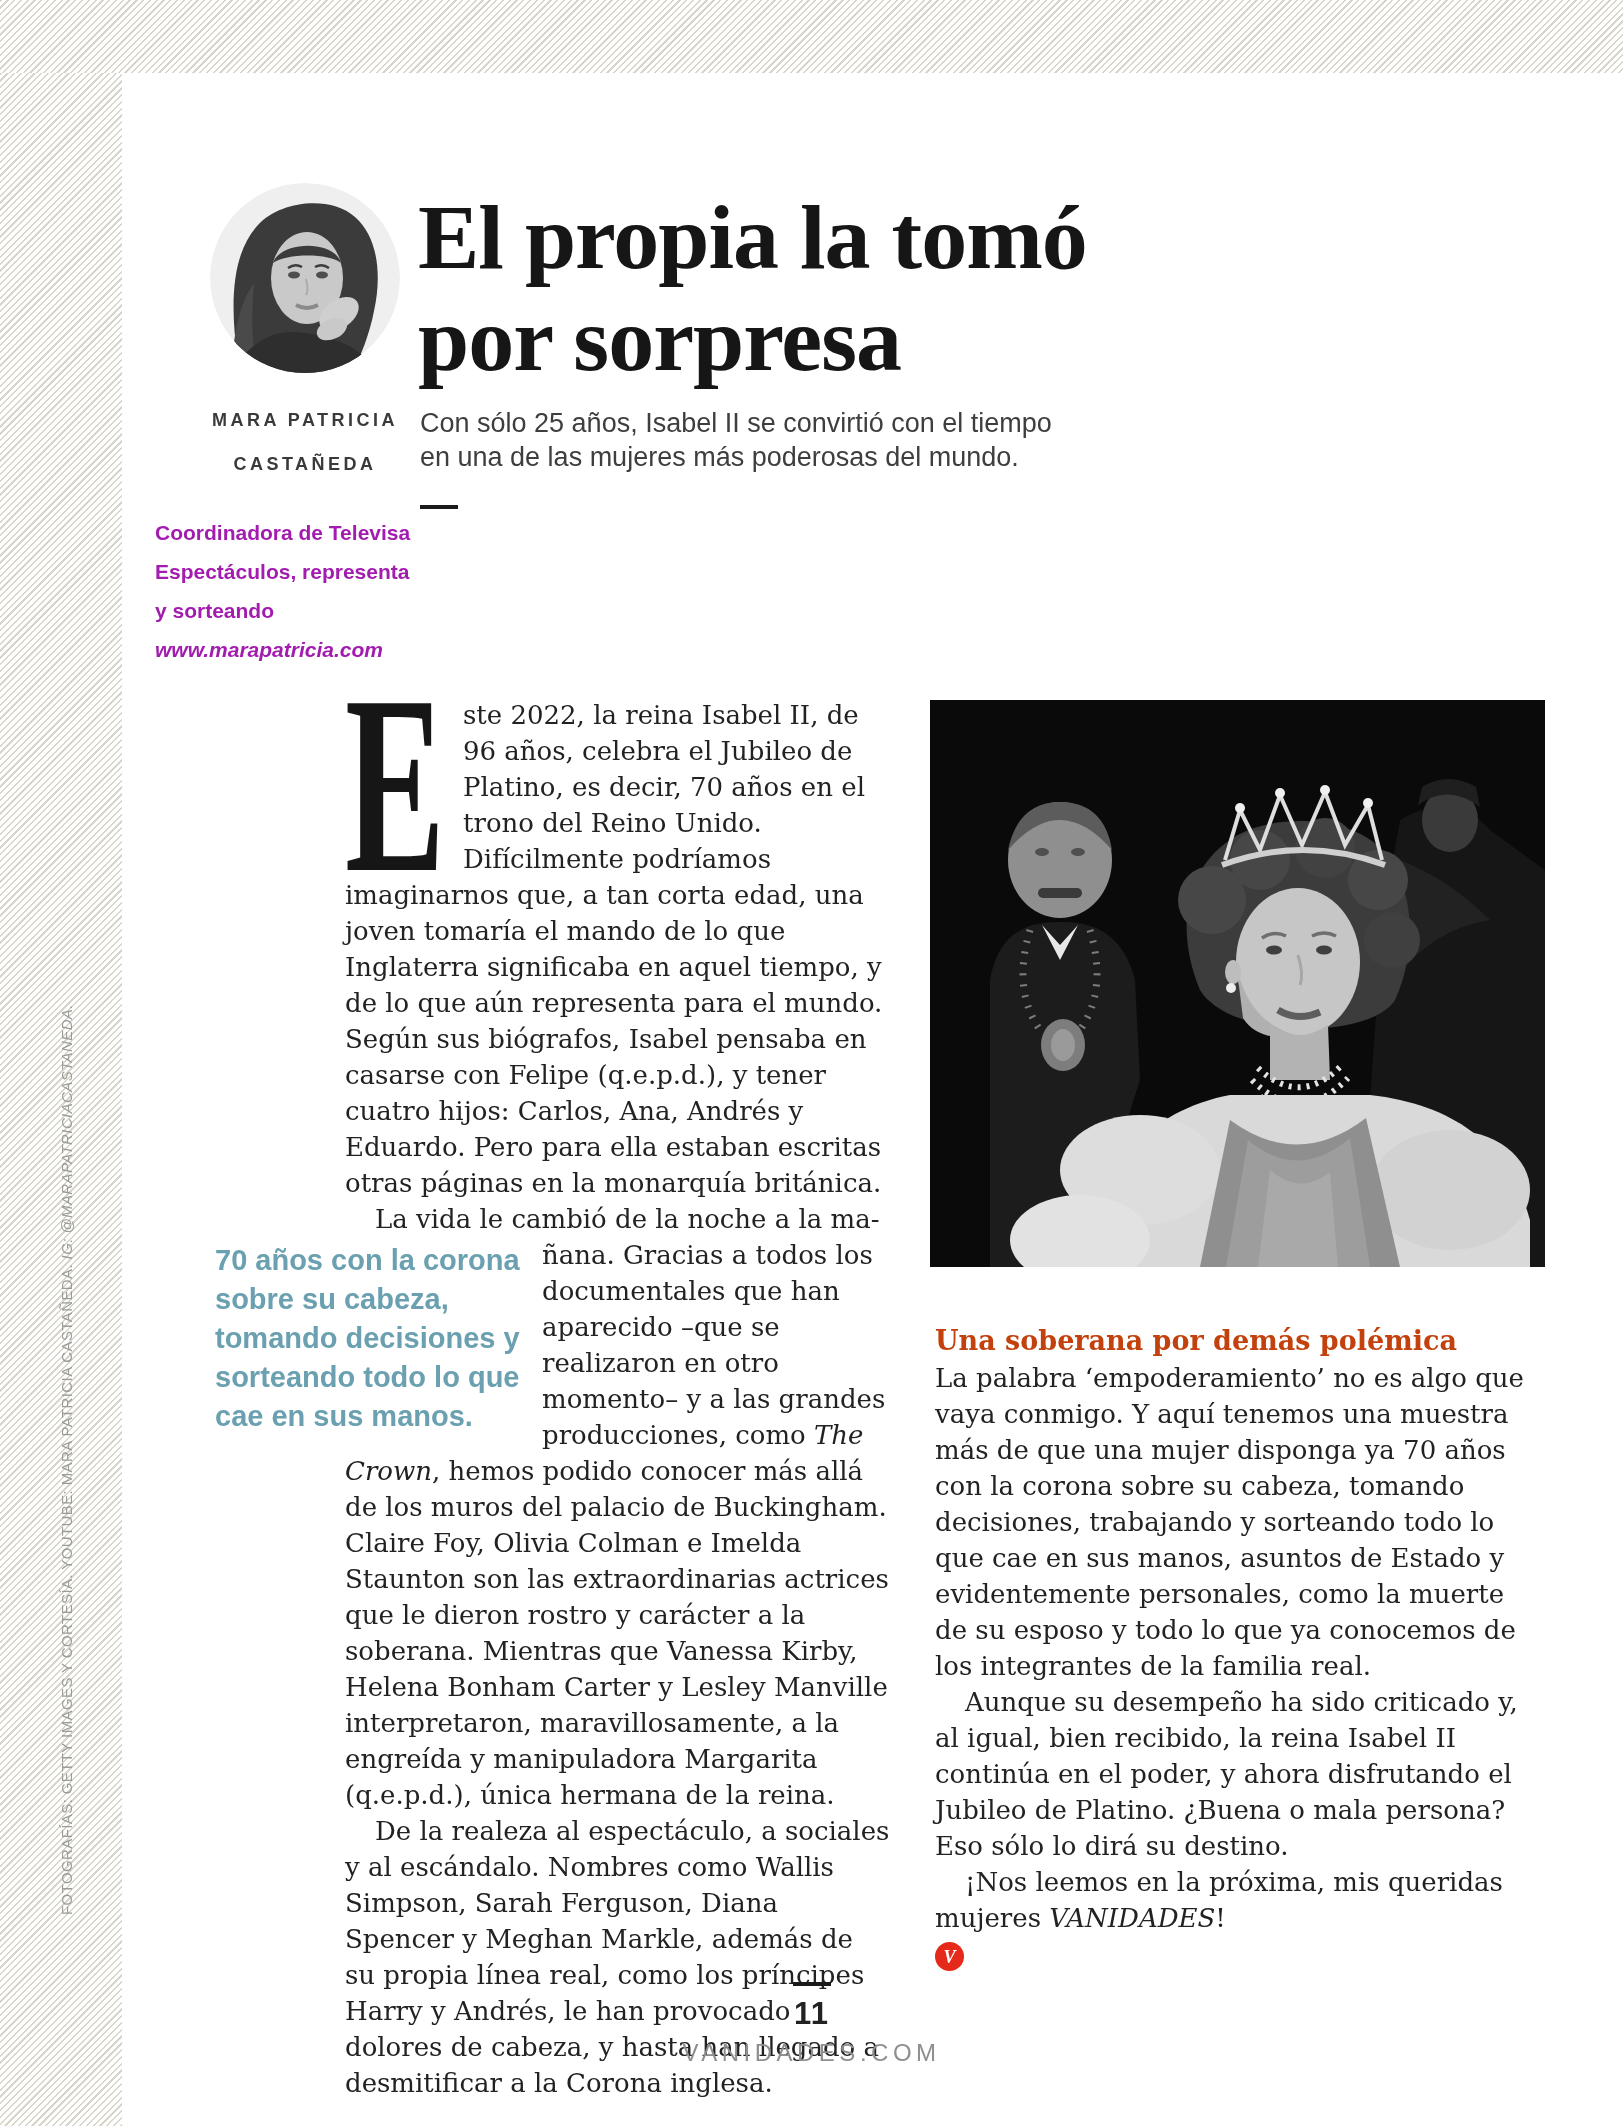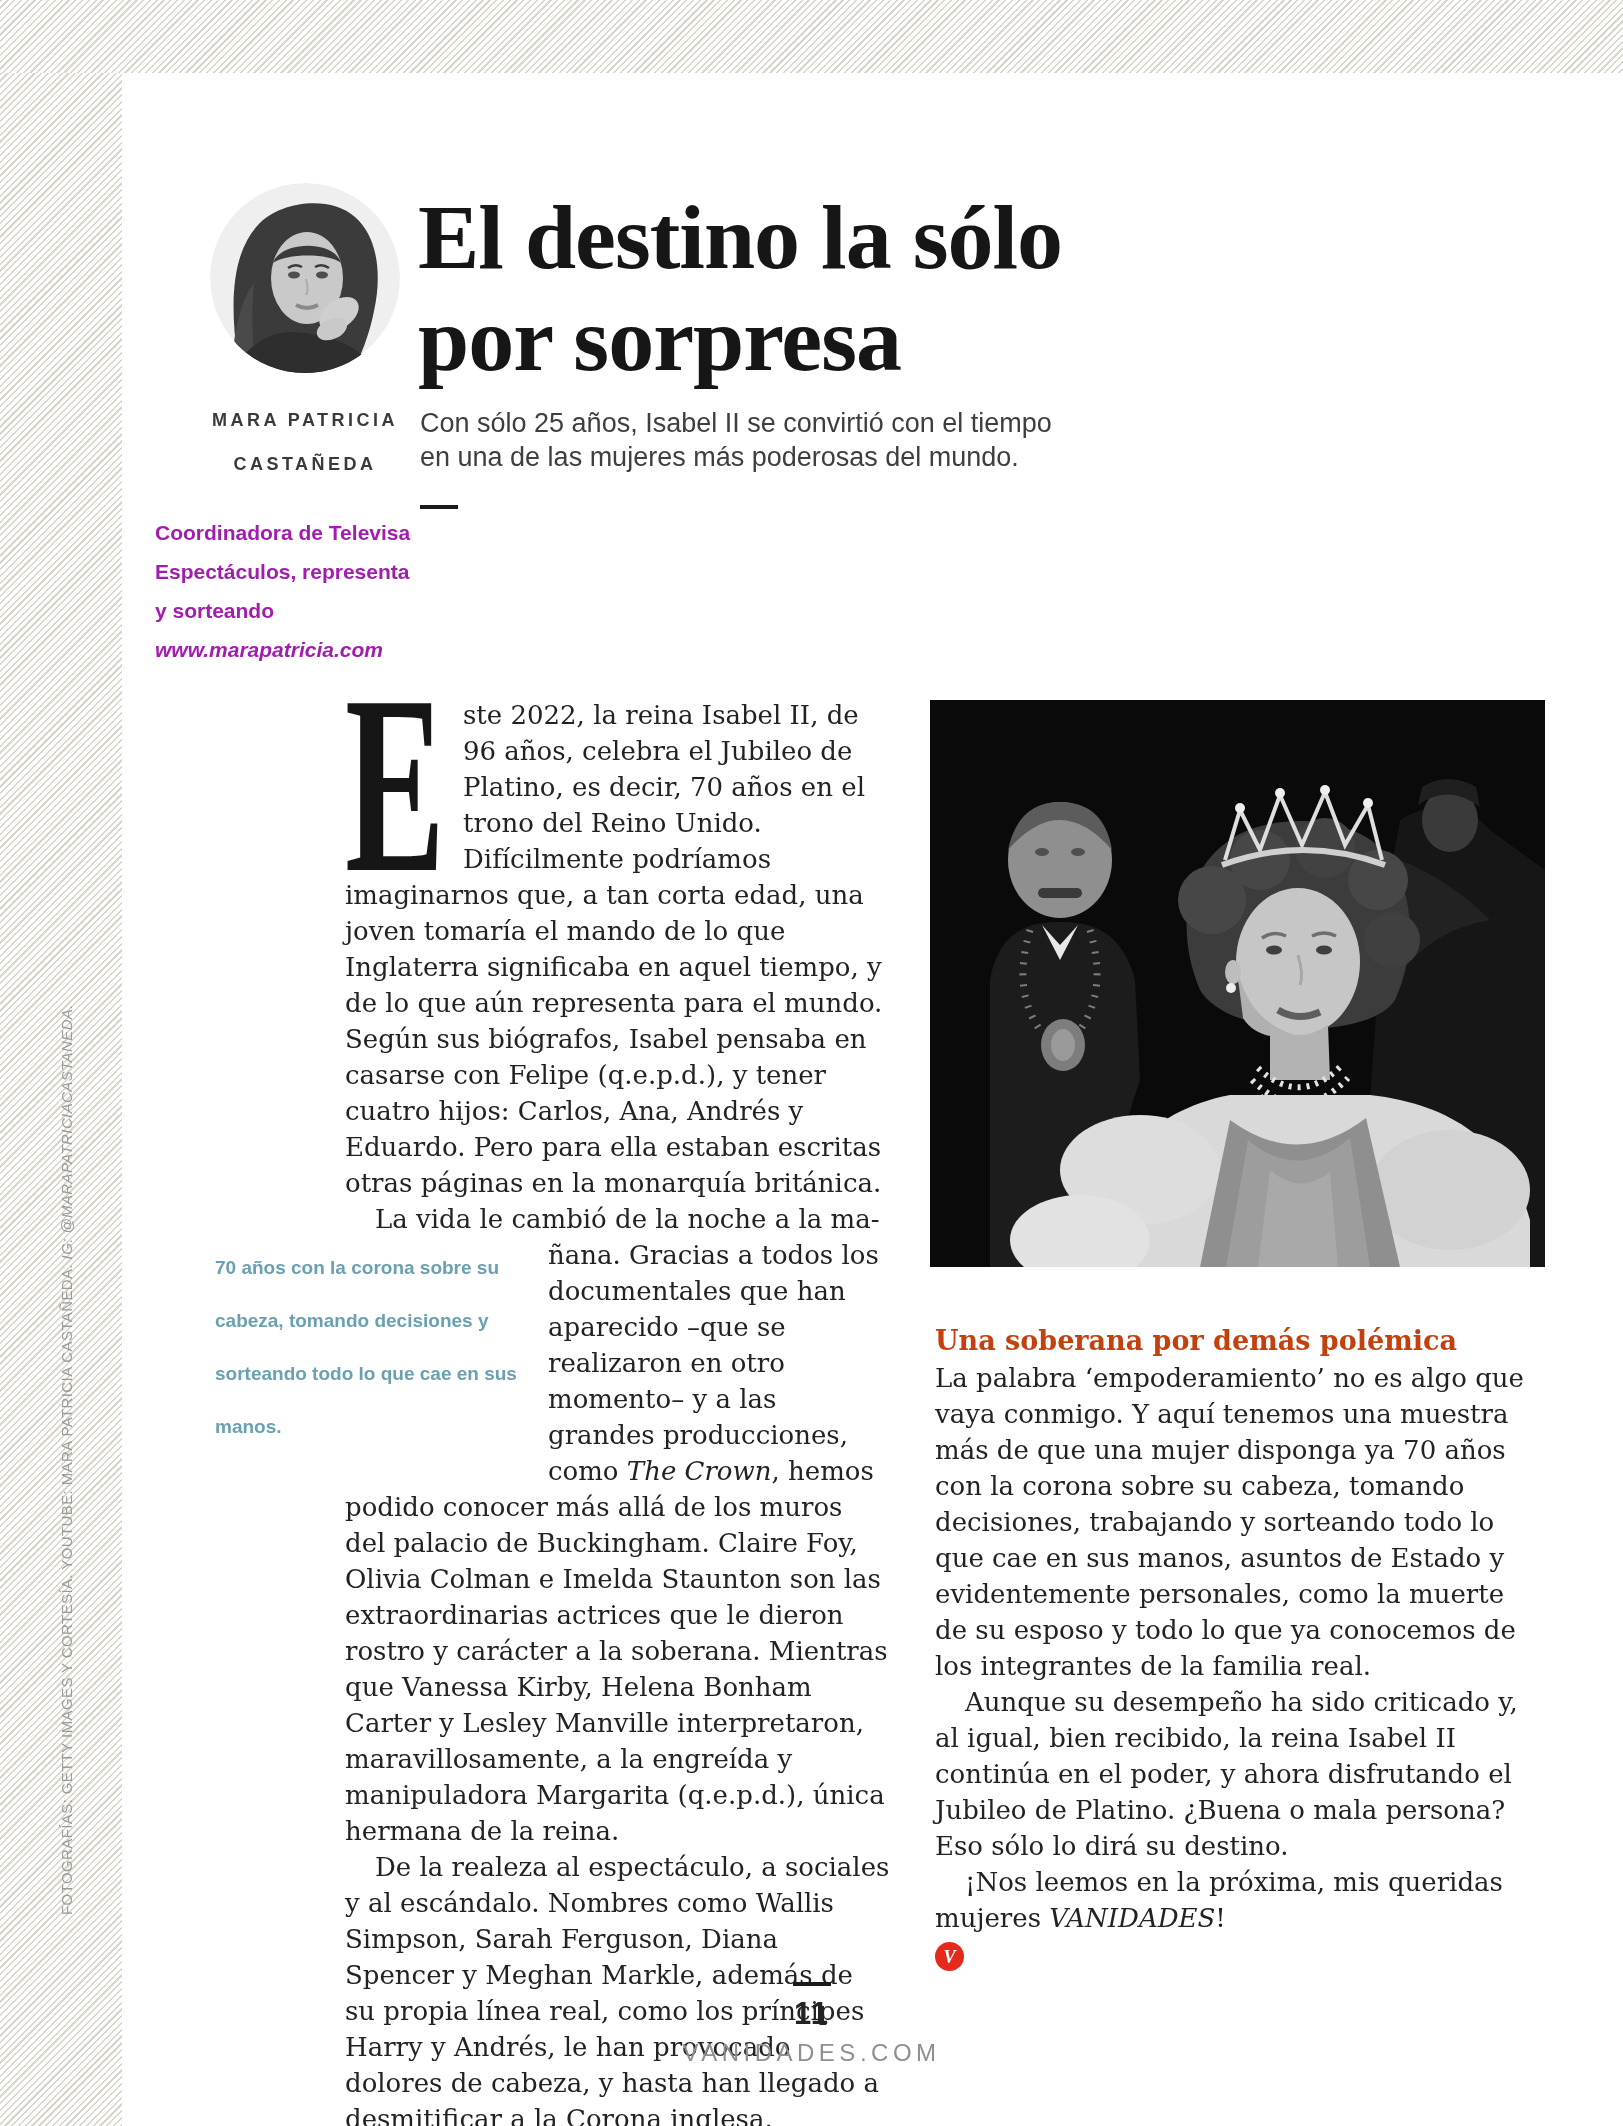--- a/index.html
+++ b/index.html
@@ -27,22 +27,22 @@
   .credits{position:absolute;left:58px;top:1015px;height:900px;writing-mode:vertical-rl;
            transform:rotate(180deg);font-size:15px;letter-spacing:.4px;color:#9b9b97;white-space:nowrap;}
   .credits .it{font-style:italic;}
 
   
   .col-left{position:absolute;left:345px;top:697px;width:545px;
             font-family:"DejaVu Serif","Liberation Serif",serif;font-size:26px;line-height:36px;color:#222;}
   .col-left p{margin:0;}
   .indent{text-indent:30px;}
   .dropcap-box{float:left;width:100px;height:172px;margin:4px 18px 0 0;overflow:visible;}
-  .pq-float{float:left;width:305px;margin:4px 28px 6px -130px;
-            font-family:"Liberation Sans",sans-serif;font-weight:700;font-size:19px;line-height:53px;}
+  .pq-float{float:left;width:305px;margin:4px 22px 6px -130px;
+            font-family:"Liberation Sans",sans-serif;font-weight:700;font-size:29px;line-height:39px;}
   .ital{font-style:italic;}
 
   .photo{position:absolute;left:930px;top:700px;width:615px;height:567px;}
 
   .col-right{position:absolute;left:935px;top:1322px;width:600px;
              font-family:"DejaVu Serif","Liberation Serif",serif;font-size:26px;line-height:36px;color:#222;}
   .col-right h2{margin:0;font-size:27px;font-weight:700;line-height:38px;color:#c2410c;}
   .col-right p{margin:0;}
   .endmark{width:29px;height:29px;border-radius:50%;background:#e52a1b;color:#fff;
            font-family:"Liberation Serif",serif;font-weight:700;font-style:italic;font-size:18px;
@@ -87,21 +87,21 @@
   </div>
 
   <div class="author-role" style="color:#a21caf">
     <div>Coordinadora de Televisa</div>
     <div>Espectáculos, representa</div>
     <div>y sorteando</div>
     <div class="author-site">www.marapatricia.com</div>
   </div>
 
   <div class="title">
-    <div>El destino la sólo</div>
+    <div>El propia la tomó</div>
     <div>por sorpresa</div>
   </div>
 
   <div class="subtitle">
     <div>Con sólo 25 años, Isabel II se convirtió con el tiempo</div>
     <div>en una de las mujeres más poderosas del mundo.</div>
   </div>
   <div class="subtitle-dash"></div>
 
   <div class="credits">

